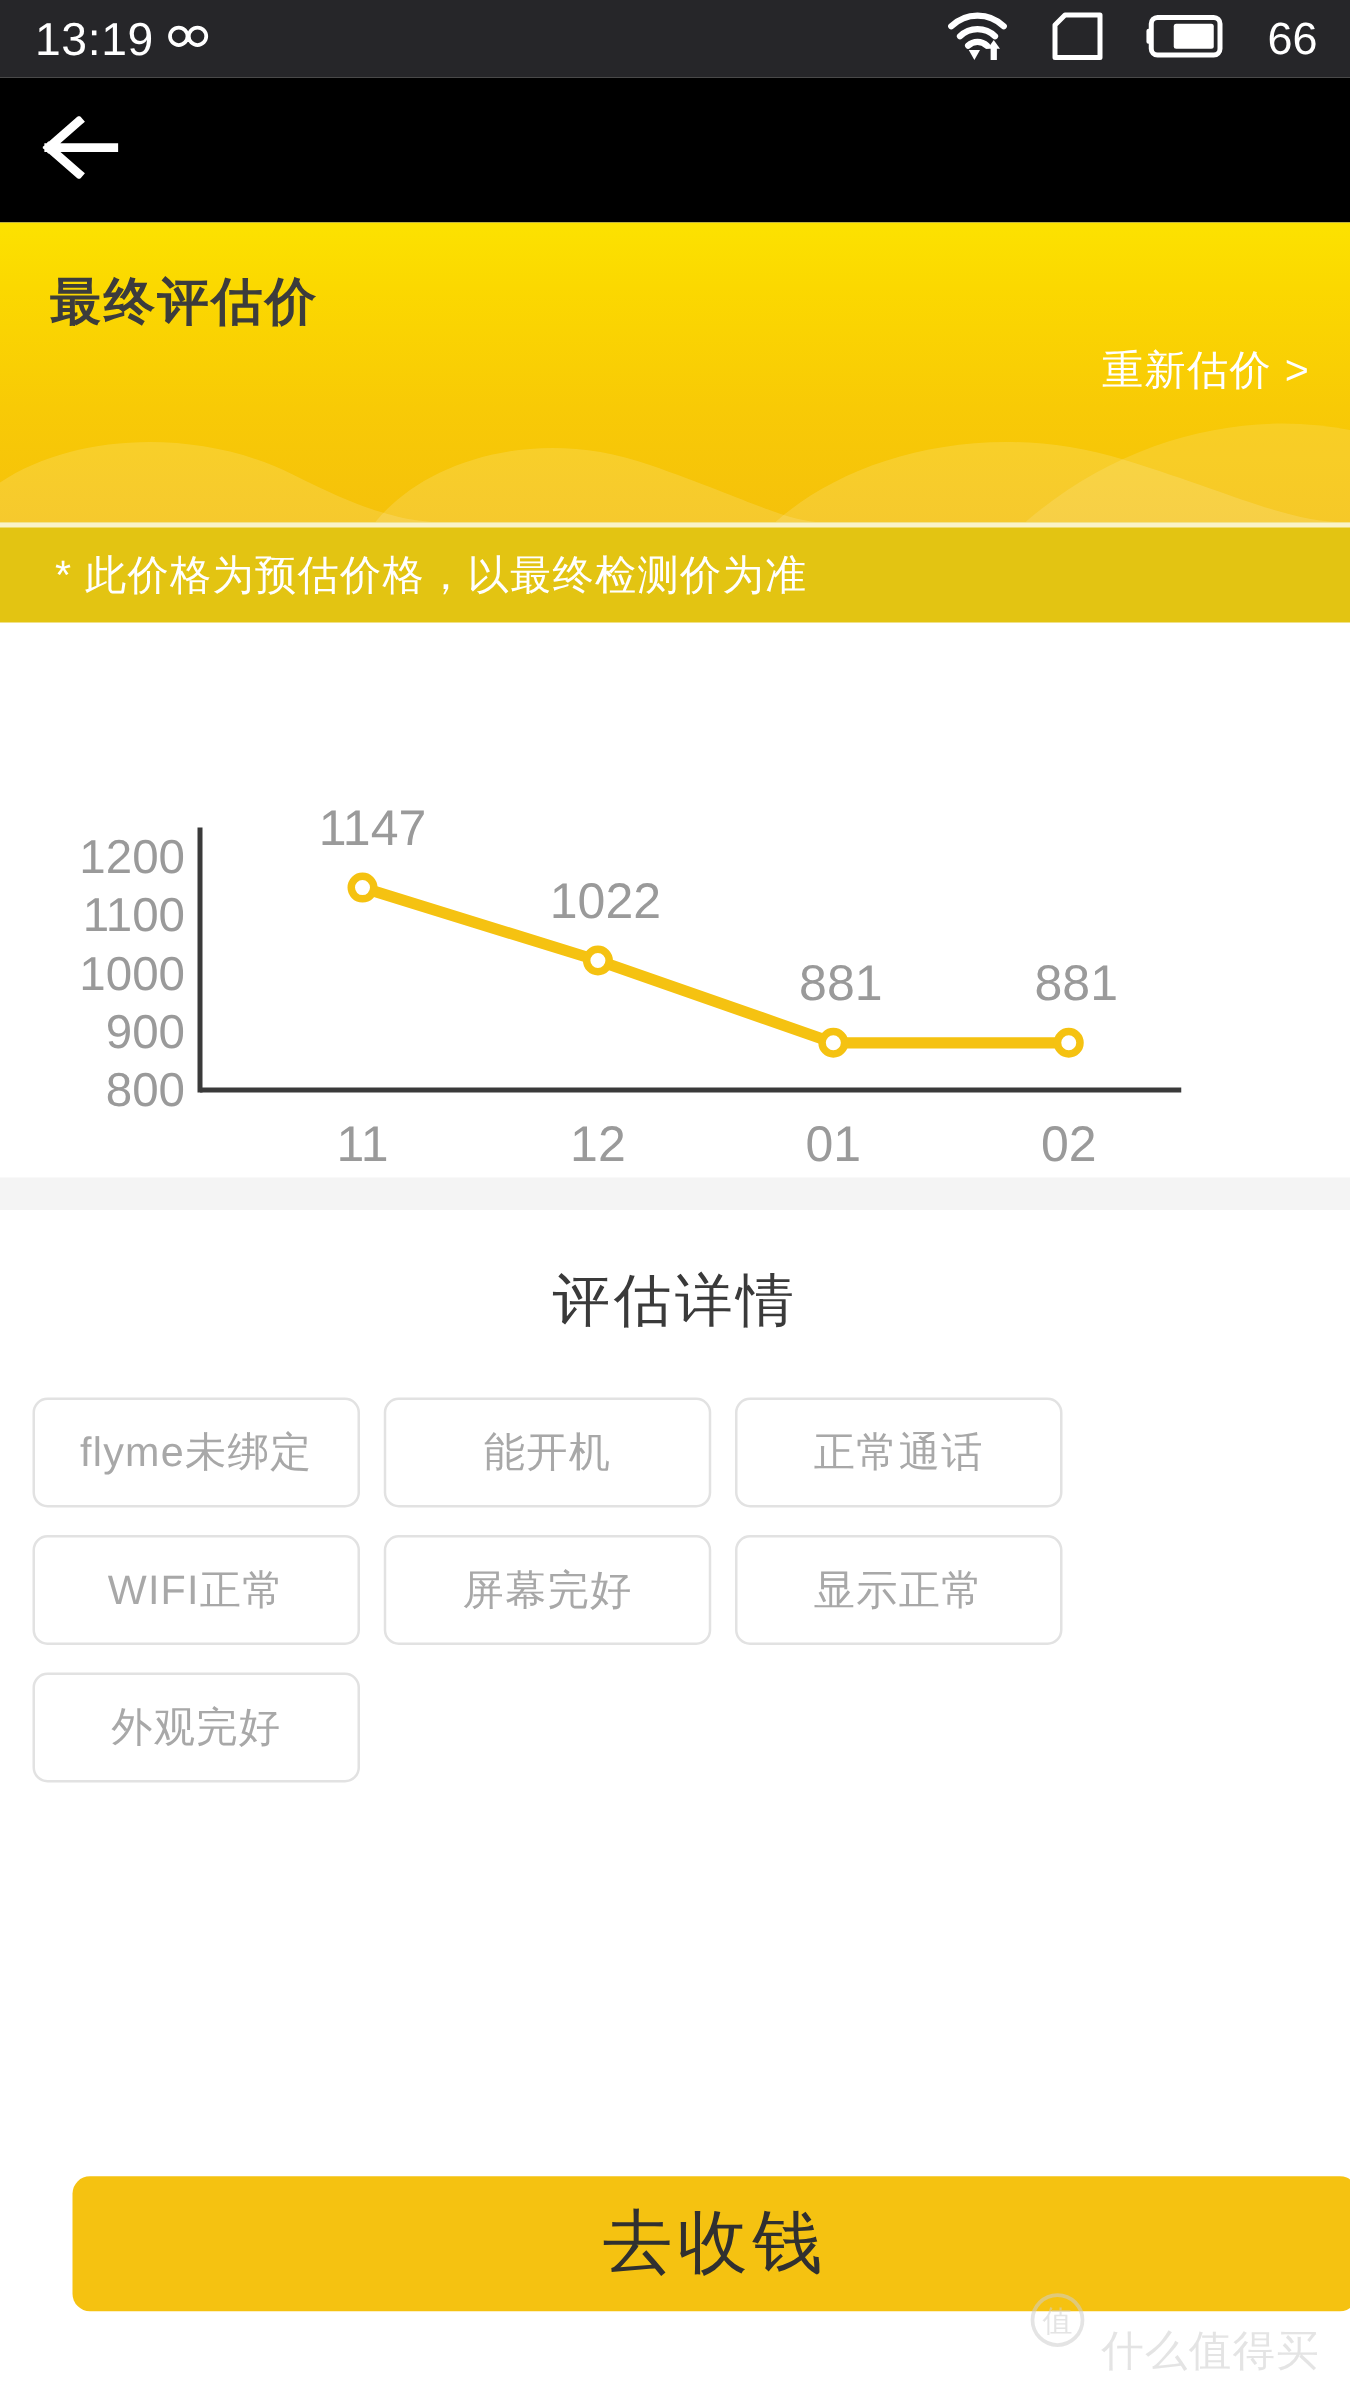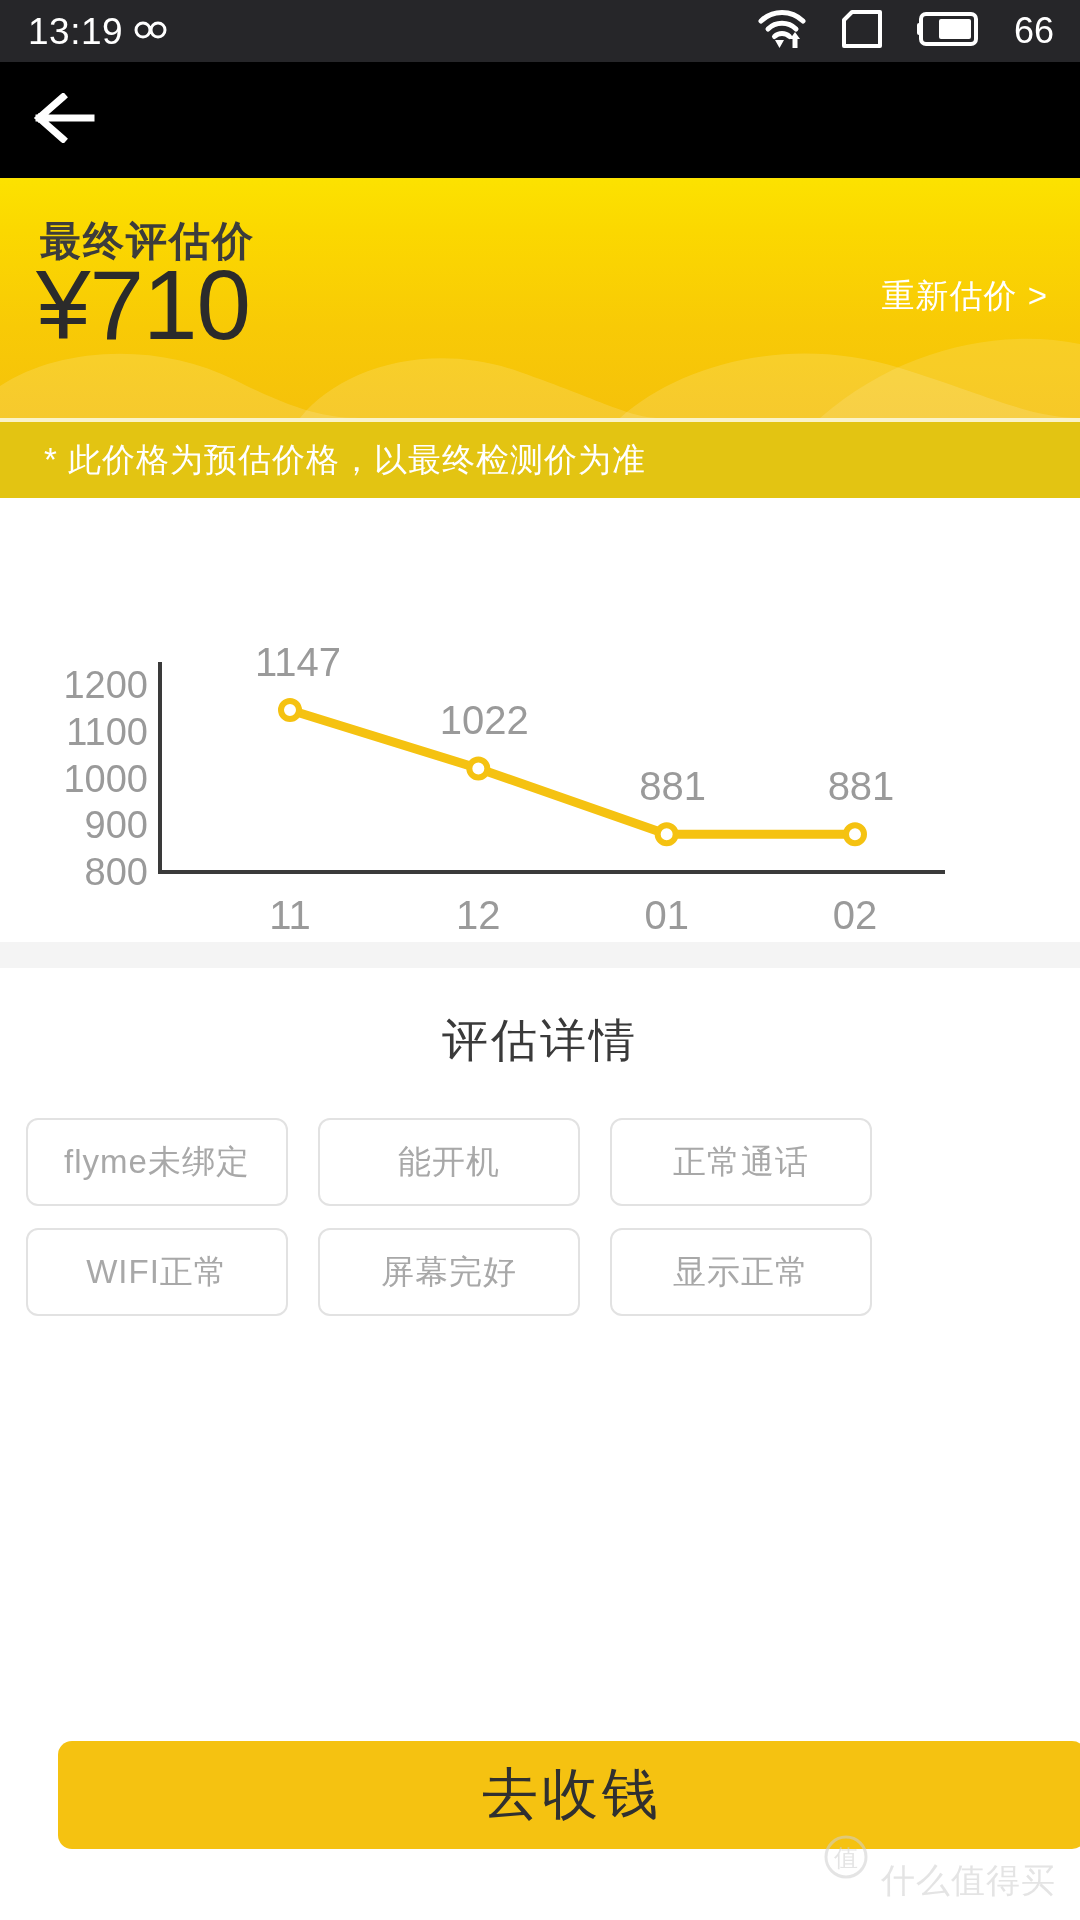--- a/index.html
+++ b/index.html
@@ -82,21 +82,21 @@
 
   
   .details-title{
     position:absolute; top:1000px; left:0; width:1080px;
     text-align:center; font-size:46px; color:#3a3a3a; letter-spacing:3px;margin-top:10px;
   }
 
   
   .tags{
     position:absolute; top:1118px; left:26px; width:1034px;
-    display:flex; flex-wrap:wrap; gap:22px 30px;
+    display:flex; flex-wrap:wrap; gap:22px 19px;
   }
   .tag{
     width:262px; height:88px;
     border:2px solid #e2e2e2; border-radius:12px;
     display:flex; align-items:center; justify-content:center;
     font-size:33px; color:#a8a8a8; letter-spacing:1px;
     background:#fff;
   }
 
   
@@ -171,21 +171,20 @@
 
   <div class="hero">
     <svg class="waves" viewBox="0 0 1080 90" preserveAspectRatio="none">
       <path d="M0,90 L0,58 C60,18 160,14 235,52 C300,85 330,90 360,90 Z" fill="#ffffff" opacity="0.14"></path>
       <path d="M300,90 C340,40 430,12 520,44 C600,72 630,90 660,90 Z" fill="#ffffff" opacity="0.14"></path>
       <path d="M620,90 C680,36 790,6 900,40 C990,68 1030,90 1080,90 L1080,90 Z" fill="#ffffff" opacity="0.14"></path>
       <path d="M820,90 C900,20 1000,0 1080,16 L1080,90 Z" fill="#ffffff" opacity="0.12"></path>
     </svg>
     <div class="hero-inner">
       <div class="hero-label">最终评估价</div>
-      <div class="hero-price">¥710</div>
       <div class="hero-reval">重新估价 &gt;</div>
     </div>
   </div>
 
   <div class="disclaimer">
     <span>* 此价格为预估价格，以最终检测价为准</span>
   </div>
 
 
   <div class="chart-wrap">
@@ -217,20 +216,21 @@
 
   <div class="details-title">评估详情</div>
 
   <div class="tags" id="tags">
       <div class="tag">flyme未绑定</div>
       <div class="tag">能开机</div>
       <div class="tag">正常通话</div>
       <div class="tag">WIFI正常</div>
       <div class="tag">屏幕完好</div>
       <div class="tag">显示正常</div>
+      <div class="tag">外观完好</div>
     </div>
 
   <div class="cta">去收钱</div>
 
   <div class="watermark">
     <span>
       <svg width="46" height="46" viewBox="0 0 46 46">
         <circle cx="23" cy="23" r="20" fill="none" stroke="#cfcfcf" stroke-width="3"></circle>
         <text x="23" y="32" font-size="24" fill="#cfcfcf" text-anchor="middle" font-family="Liberation Sans, DejaVu Sans, sans-serif">值</text>
       </svg>

